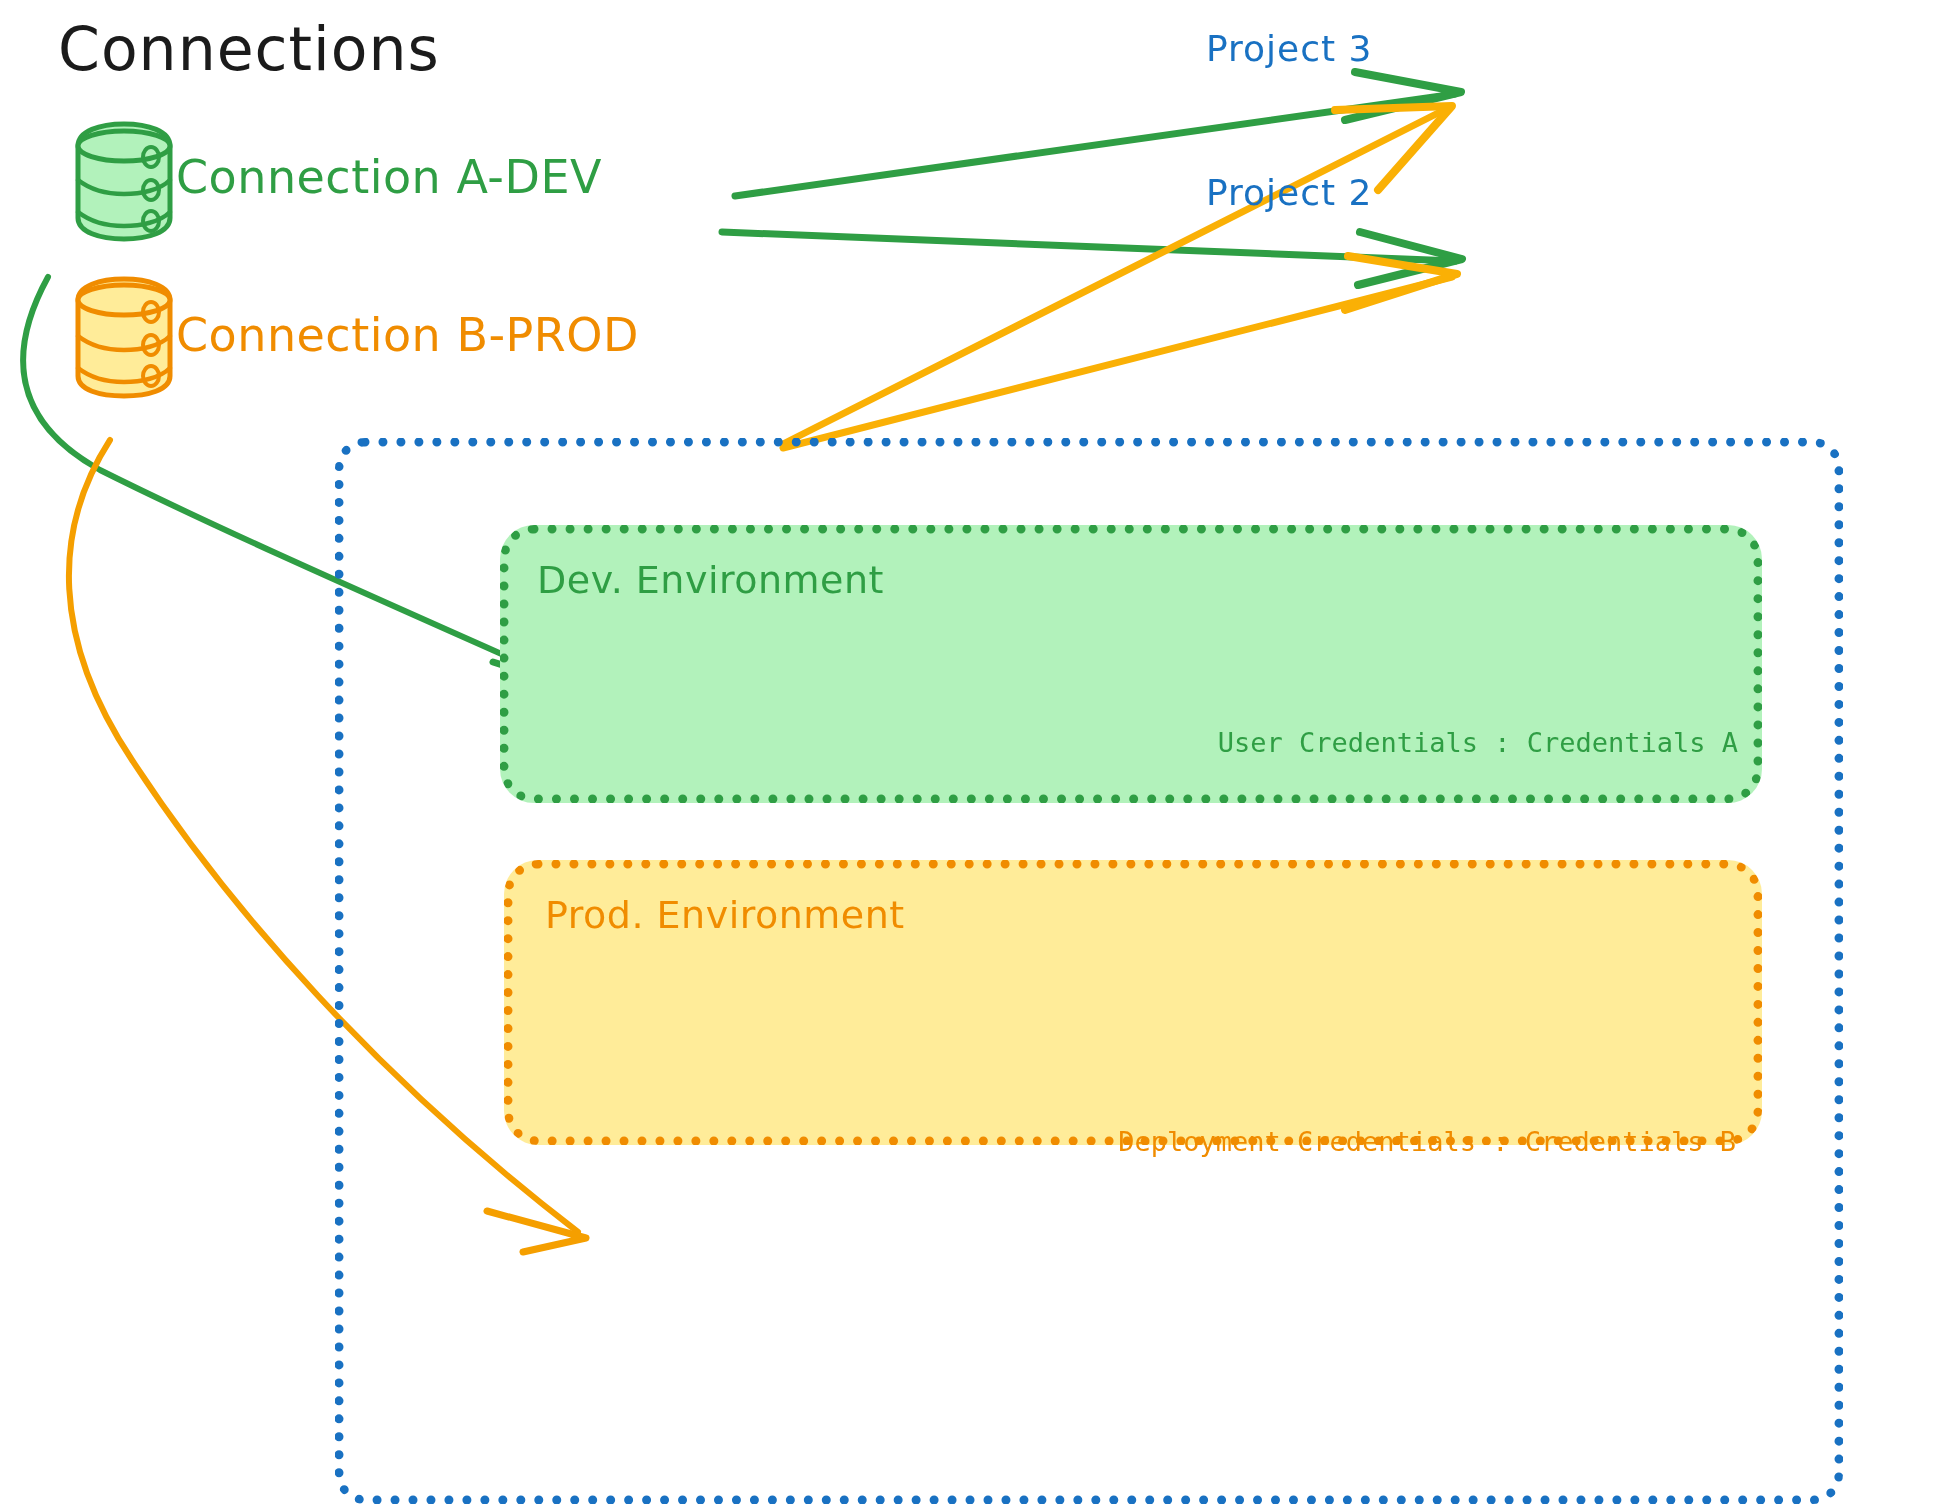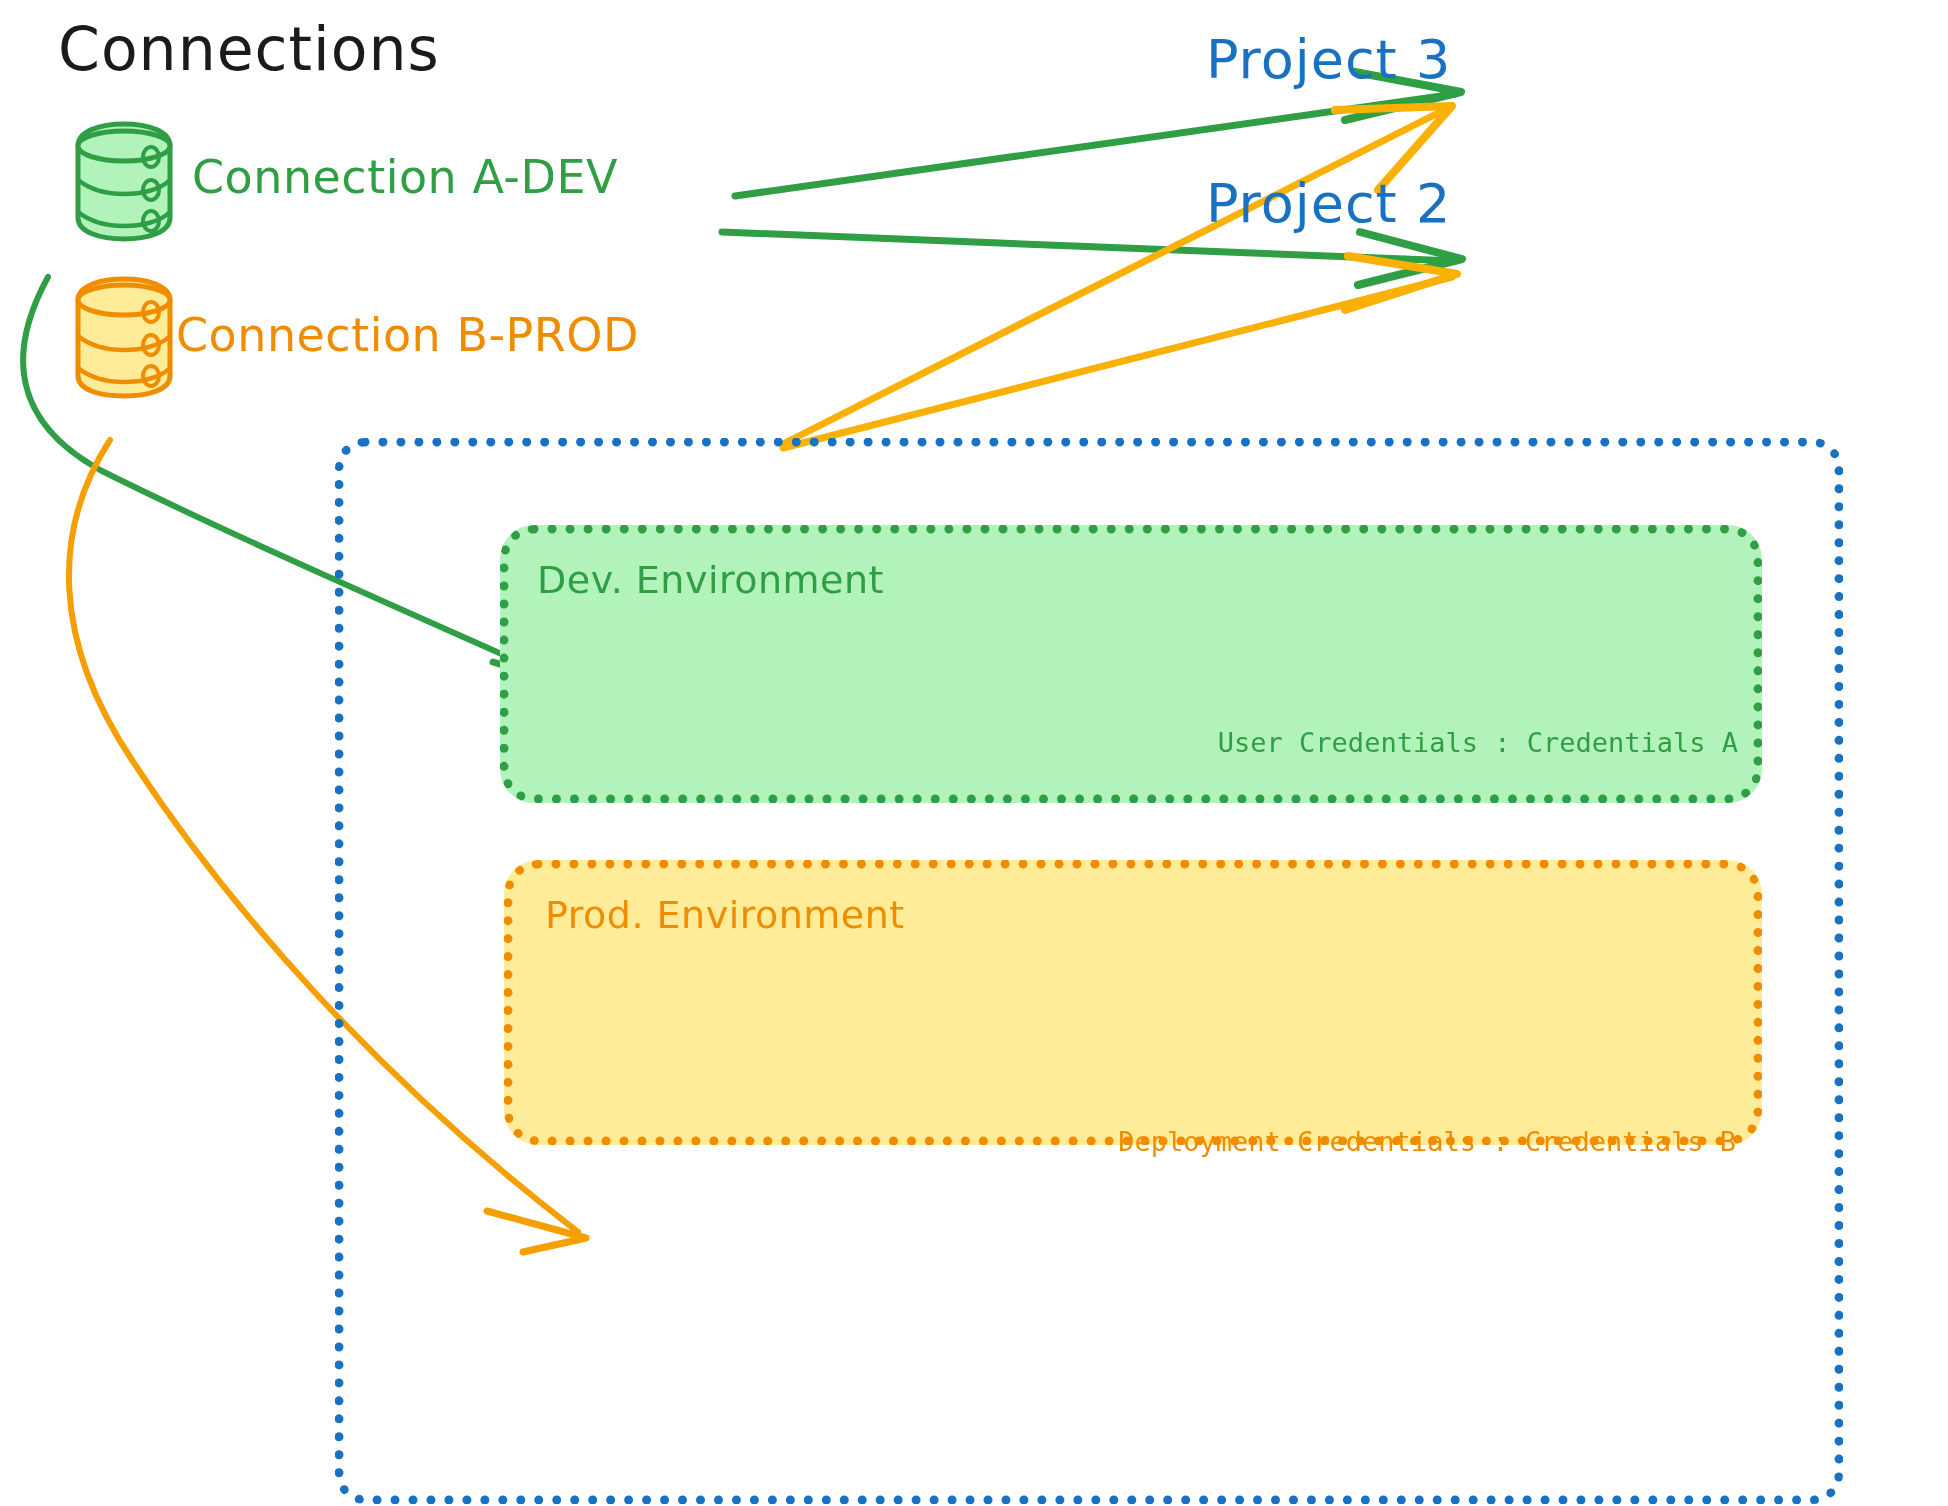--- a/index.html
+++ b/index.html
@@ -13,25 +13,25 @@
   .title-connections{
     left:58px; top:14px;
     font-size:60px; color:#1b1b1b;
     font-family:"DejaVu Sans", sans-serif;
     font-weight:400; letter-spacing:1px;
   }
   .conn-label{
     font-size:46px; letter-spacing:0.5px;
     font-family:"DejaVu Sans", sans-serif;
   }
-  .conn-a{ left:192px; top:150px; color:#2f9e44; }
+  .conn-a{ left:176px; top:150px; color:#2f9e44; }
   .conn-b{ left:176px; top:308px; color:#f08c00; }
 
   .project-label{
-    font-size:54px; color:#1971c2; letter-spacing:1px;
+    font-size:36px; color:#1971c2; letter-spacing:1px;
     font-family:"DejaVu Sans", sans-serif;
   }
   .p3{ left:1206px; top:28px; }
   .p2{ left:1206px; top:172px; }
   .p1{ left:1206px; top:338px; }
 
   .envbox{
     position:absolute;
     border-radius:34px;
     box-sizing:border-box;

